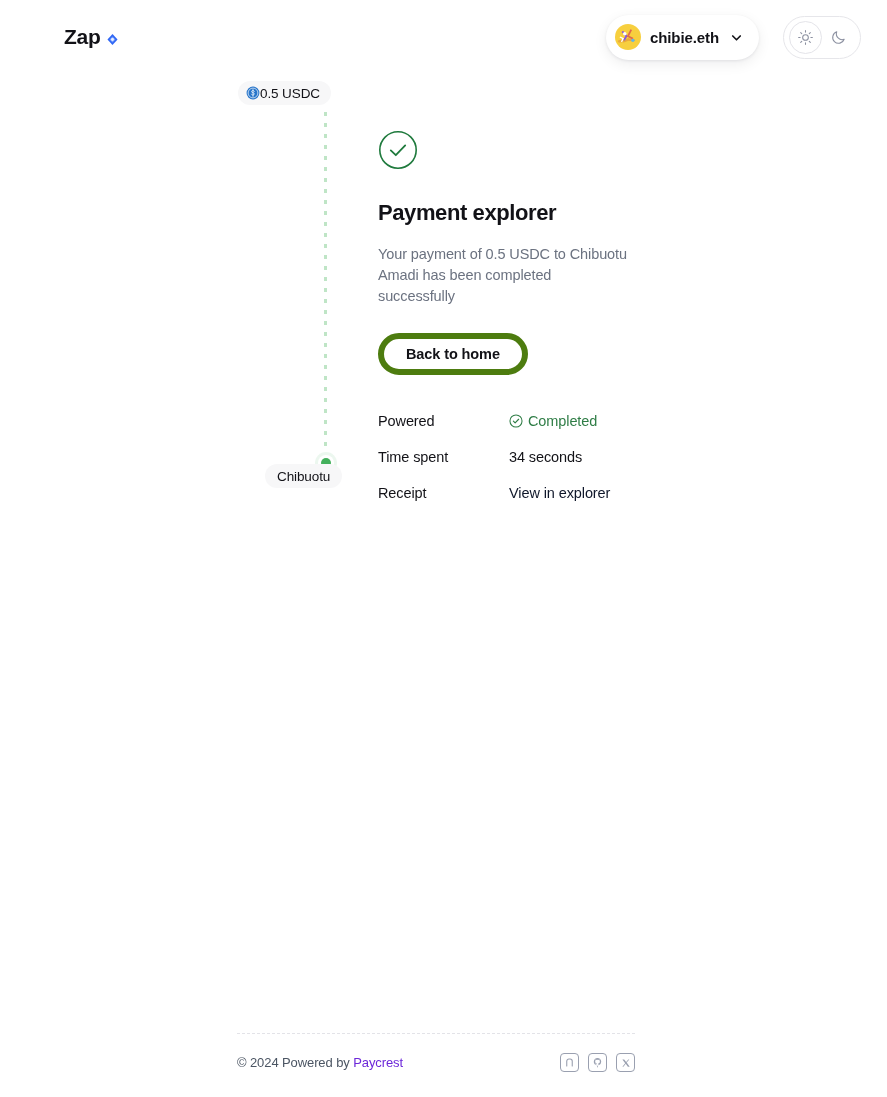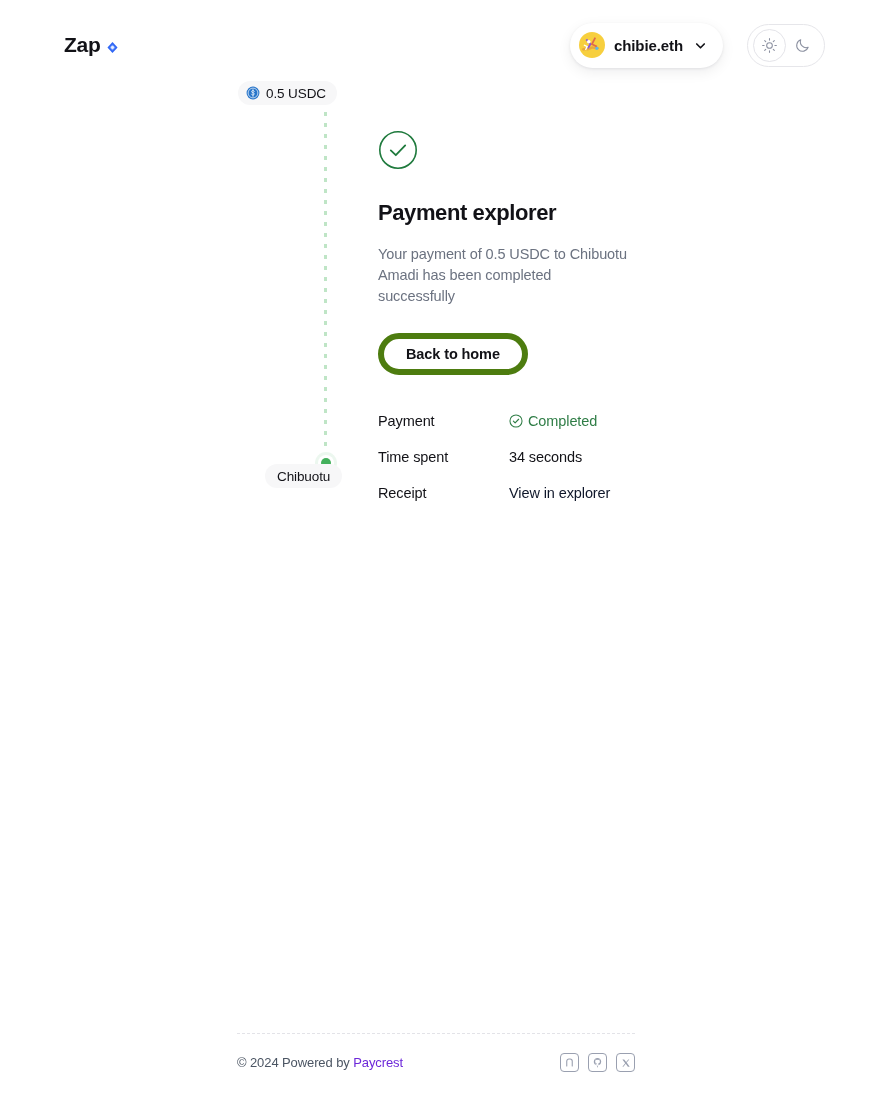--- a/index.html
+++ b/index.html
@@ -14,27 +14,27 @@
     position: relative;
     width: 887px;
     height: 1097px;
     background: #ffffff;
     overflow: hidden;
   }
 
   
   .header {
     position: absolute;
-    top: 8px; left: 0;
+    top: 0; left: 0;
     width: 887px;
     height: 74px;
     display: flex;
     align-items: center;
     justify-content: space-between;
-    padding: 0 62px 0 64px;
+    padding: 0 26px 0 64px;
   }
   .brand {
     display: flex;
     align-items: center;
     gap: 6px;
   }
   .brand-name {
     font-size: 21px;
     font-weight: 700;
     color: #121217;
@@ -95,21 +95,20 @@
     position: absolute;
     left: 0; top: 0;
     width: 360px; height: 600px;
     pointer-events: none;
   }
   .token-pill {
     position: absolute;
     left: 238px; top: 81px;
     display: flex;
     align-items: center;
-    gap: 6px;
     height: 24px;
     padding: 0 11px 0 8px;
     background: #f7f7f8;
     border-radius: 14px;
     pointer-events: auto;
     justify-content: flex-end;
   }
   .token-pill .usdc { display: block; width: 14px; height: 14px; flex: none; }
   .token-pill .token-text {
     font-size: 13.5px;
@@ -351,21 +350,21 @@
     </span>
 
     <div class="title">Payment explorer</div>
     <div class="subtitle">Your payment of 0.5 USDC to Chibuotu Amadi has been completed successfully</div>
 
     <button class="back-btn">Back to home</button>
 
     <div class="details">
 
       <div class="detail-row">
-        <div class="detail-label">Payment</div>
+        <div class="detail-label">Powered</div>
         <div class="detail-value status">
           <span class="check-mini">
             <svg viewBox="0 0 16 16" width="14" height="14">
               <circle cx="8" cy="8" r="6.9" fill="none" stroke="#2f7d46" stroke-width="1.2"></circle>
               <path d="M5 8.2l2 2 4-4.2" fill="none" stroke="#2f7d46" stroke-width="1.3" stroke-linecap="round" stroke-linejoin="round"></path>
             </svg>
           </span>
           <span>Completed</span>
         </div>
       </div>

